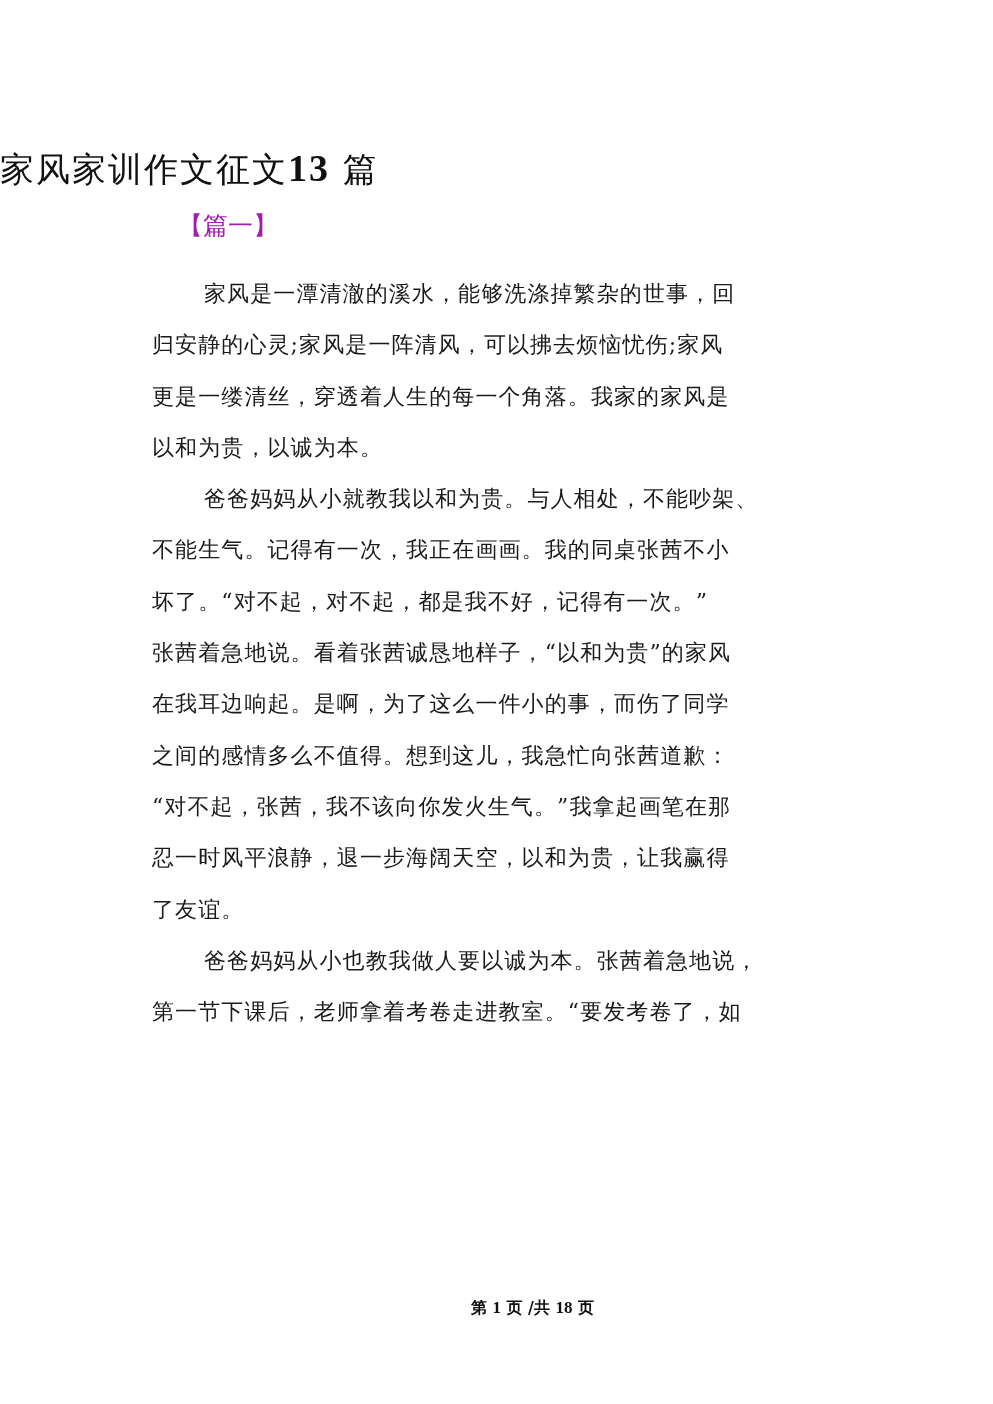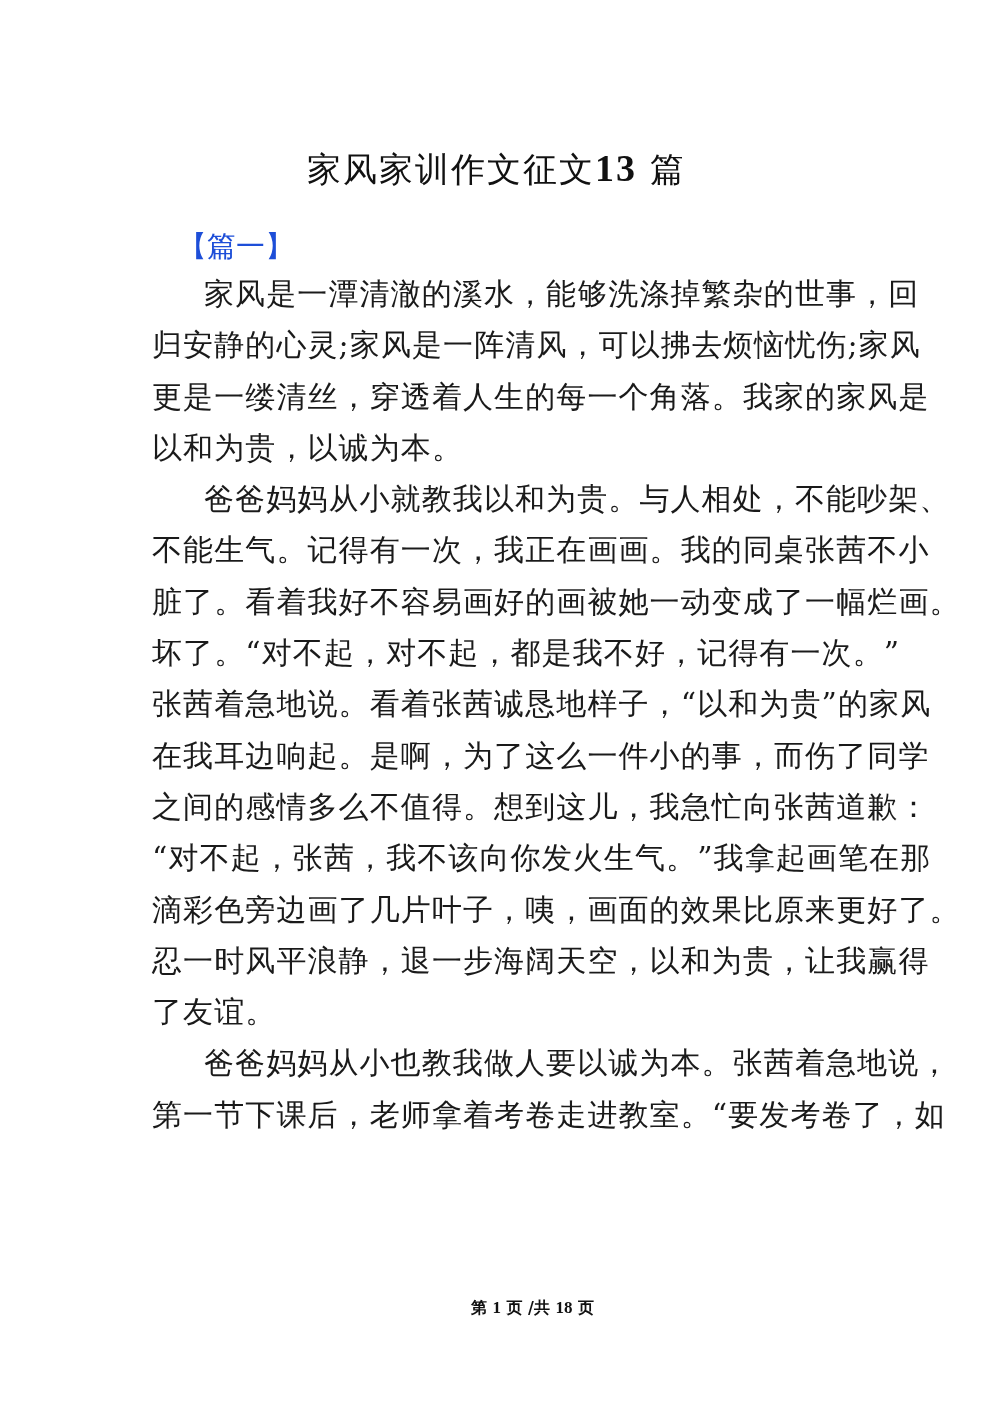--- a/index.html
+++ b/index.html
@@ -20,50 +20,49 @@
       left: 0; top: 0;
       width: 993px;
       height: 1404px;
       background: #ffffff;
     }
     .title {
       position: absolute;
       top: 140px;
       left: 0;
       width: 993px;
-      text-align: center;
       font-size: 34px;
       line-height: 56px;
       letter-spacing: 2px;
       color: #111;
     }
     .title .num {
       font-family: "Liberation Serif", serif;
       font-weight: bold;
       font-size: 38px;
     }
     .section-label {
       position: absolute;
       left: 178px;
-      top: 228px;
-      font-size: 29px;
+      top: 208px;
+      font-size: 25px;
       line-height: 36px;
-      color: #1d4ed8;
+      color: #a21caf;
     }
     .body-text {
       position: absolute;
       left: 152px;
       top: 268px;
       width: 682px;
     }
     .line {
       display: block;
       height: 51.3px;
       line-height: 51.3px;
-      font-size: 30px;
+      font-size: 22px;
       white-space: nowrap;
       letter-spacing: 1.1px;
       color: #1a1a1a;
     }
     .line.indent {
       padding-left: 52px;
     }
     .footer {
       position: absolute;
       top: 1296px;
@@ -95,27 +94,25 @@
 
   <div class="body-text">
 
     <span class="line indent">家风是一潭清澈的溪水，能够洗涤掉繁杂的世事，回</span>
     <span class="line">归安静的心灵;家风是一阵清风，可以拂去烦恼忧伤;家风</span>
     <span class="line">更是一缕清丝，穿透着人生的每一个角落。我家的家风是</span>
     <span class="line">以和为贵，以诚为本。</span>
 
     <span class="line indent">爸爸妈妈从小就教我以和为贵。与人相处，不能吵架、</span>
     <span class="line">不能生气。记得有一次，我正在画画。我的同桌张茜不小</span>
-    <span class="line">脏了。看着我好不容易画好的画被她一动变成了一幅烂画。</span>
     <span class="line">坏了。“对不起，对不起，都是我不好，记得有一次。”</span>
     <span class="line">张茜着急地说。看着张茜诚恳地样子，“以和为贵”的家风</span>
     <span class="line">在我耳边响起。是啊，为了这么一件小的事，而伤了同学</span>
     <span class="line">之间的感情多么不值得。想到这儿，我急忙向张茜道歉：</span>
     <span class="line">“对不起，张茜，我不该向你发火生气。”我拿起画笔在那</span>
-    <span class="line">滴彩色旁边画了几片叶子，咦，画面的效果比原来更好了。</span>
     <span class="line">忍一时风平浪静，退一步海阔天空，以和为贵，让我赢得</span>
     <span class="line">了友谊。</span>
 
     <span class="line indent">爸爸妈妈从小也教我做人要以诚为本。张茜着急地说，</span>
     <span class="line">第一节下课后，老师拿着考卷走进教室。“要发考卷了，如</span>
   </div>
 
   <div class="footer">
     <span>第</span>
     <span class="n">1</span>

